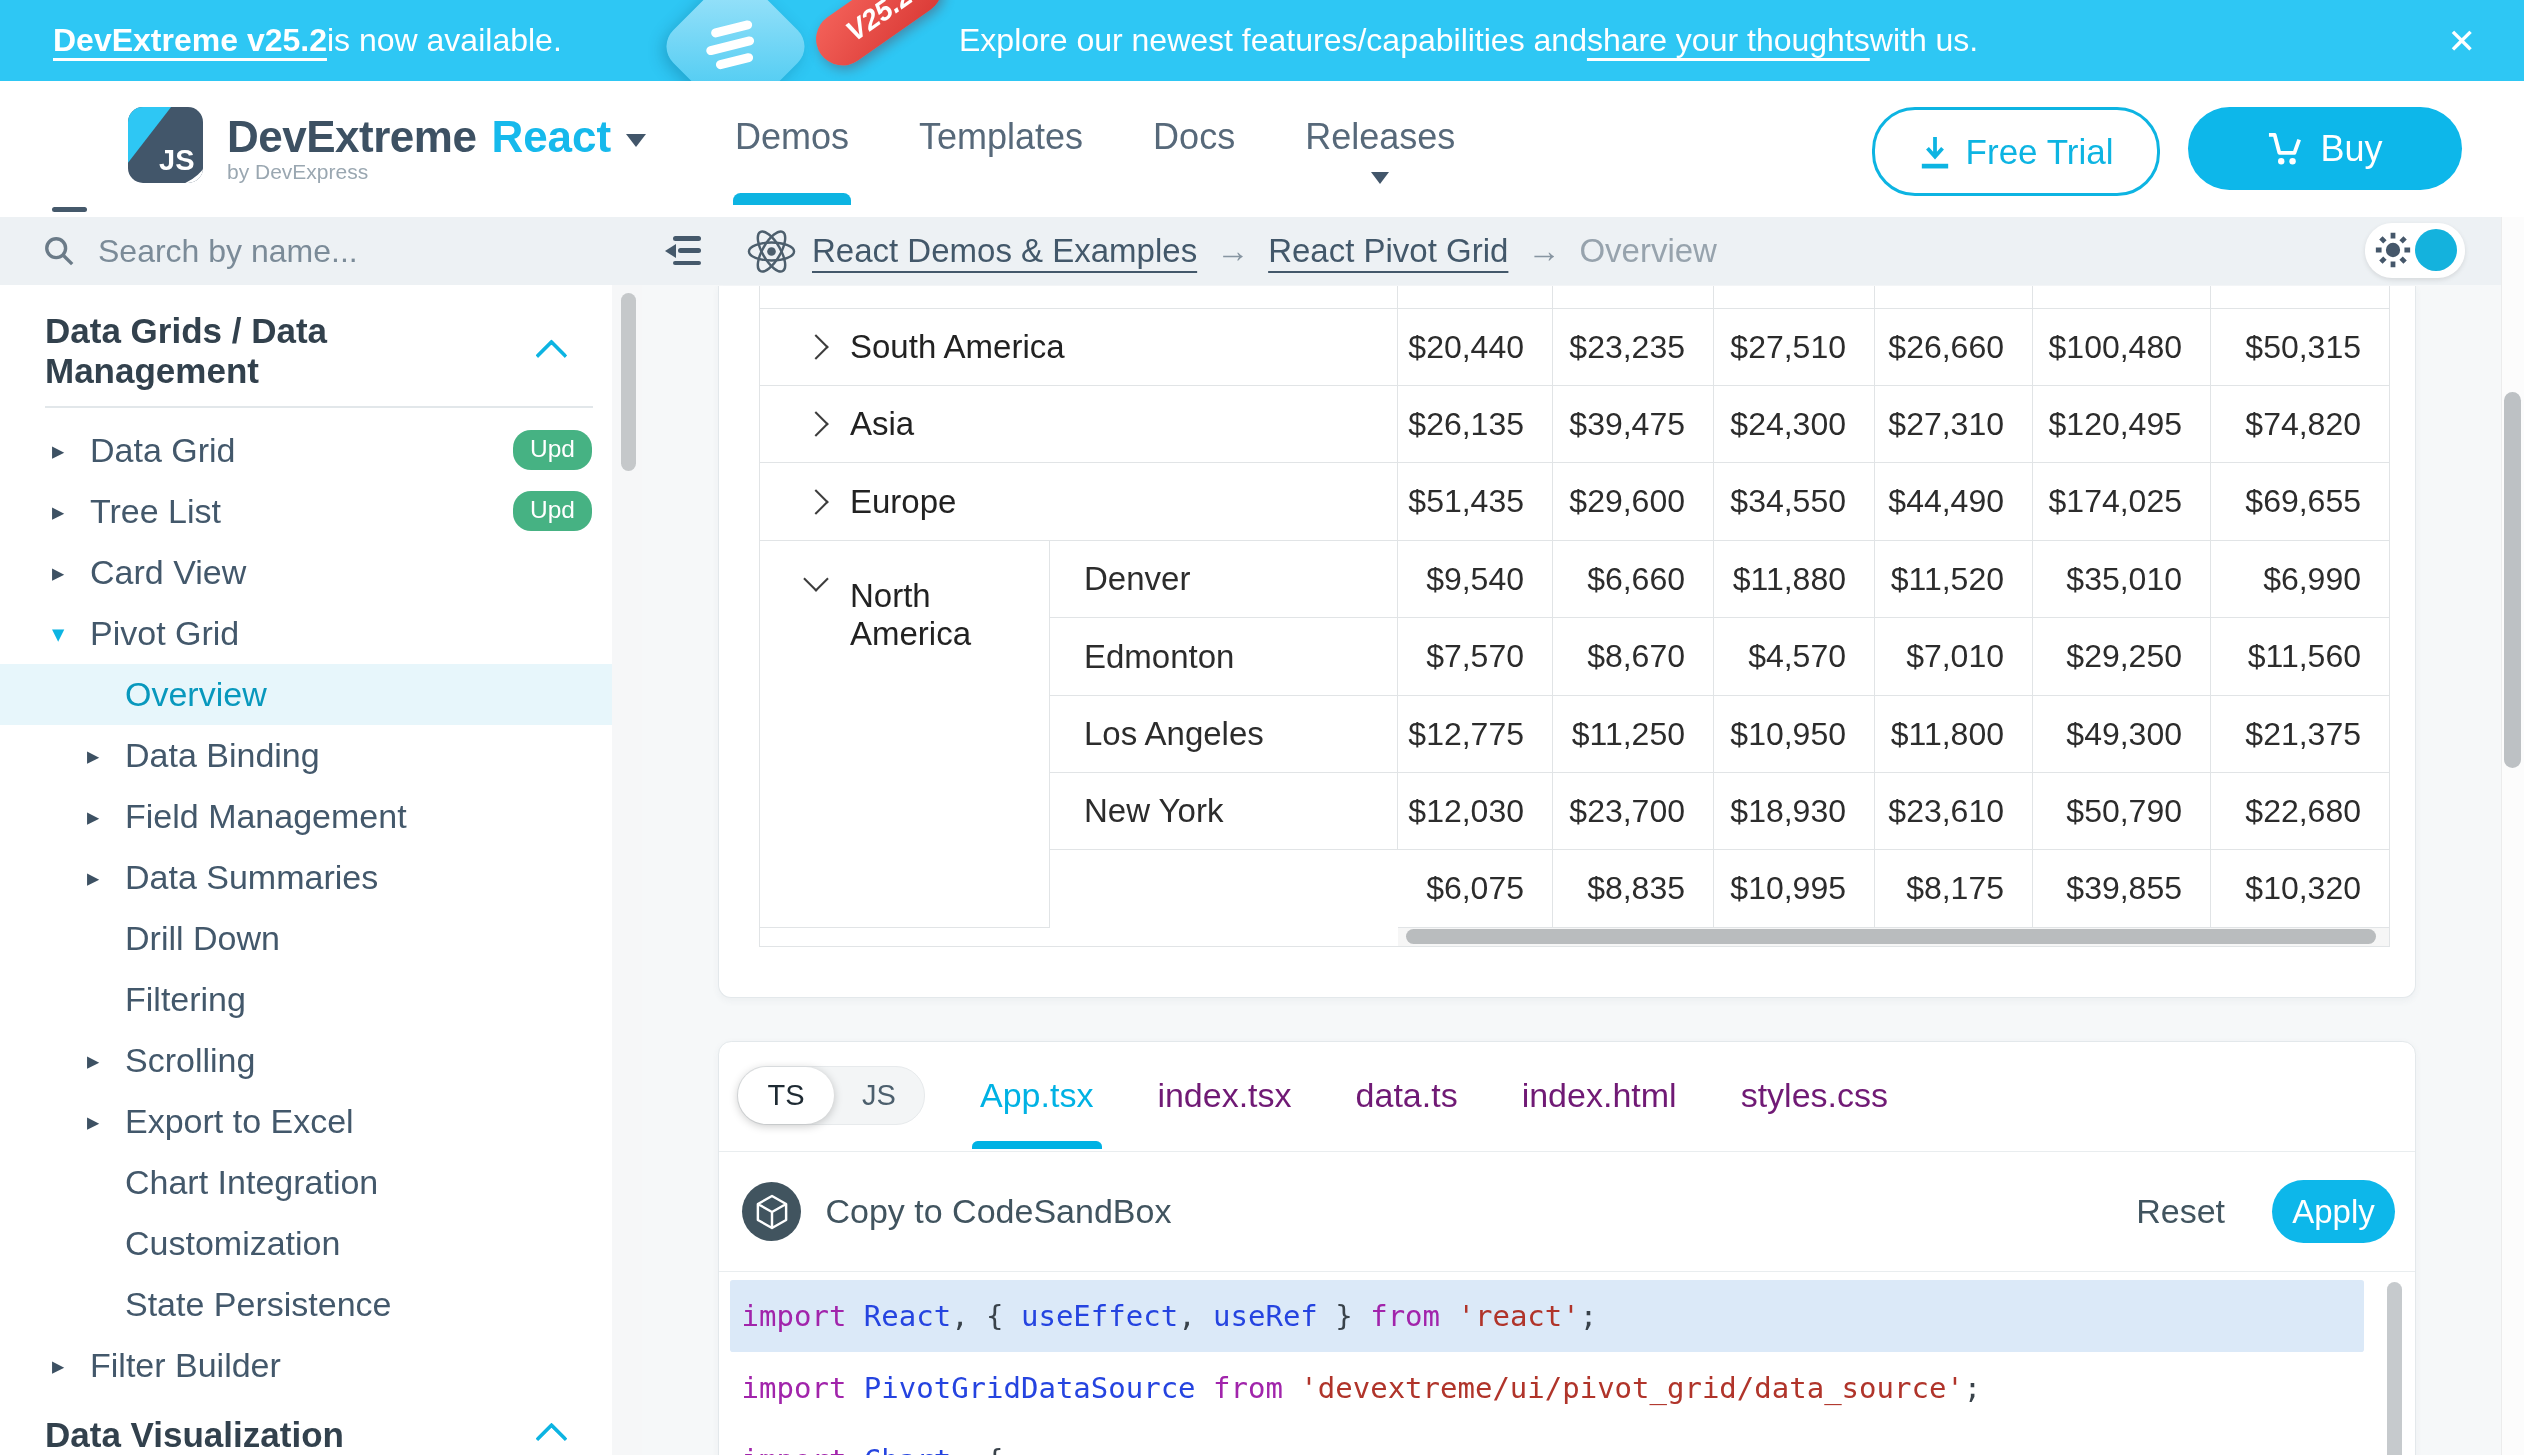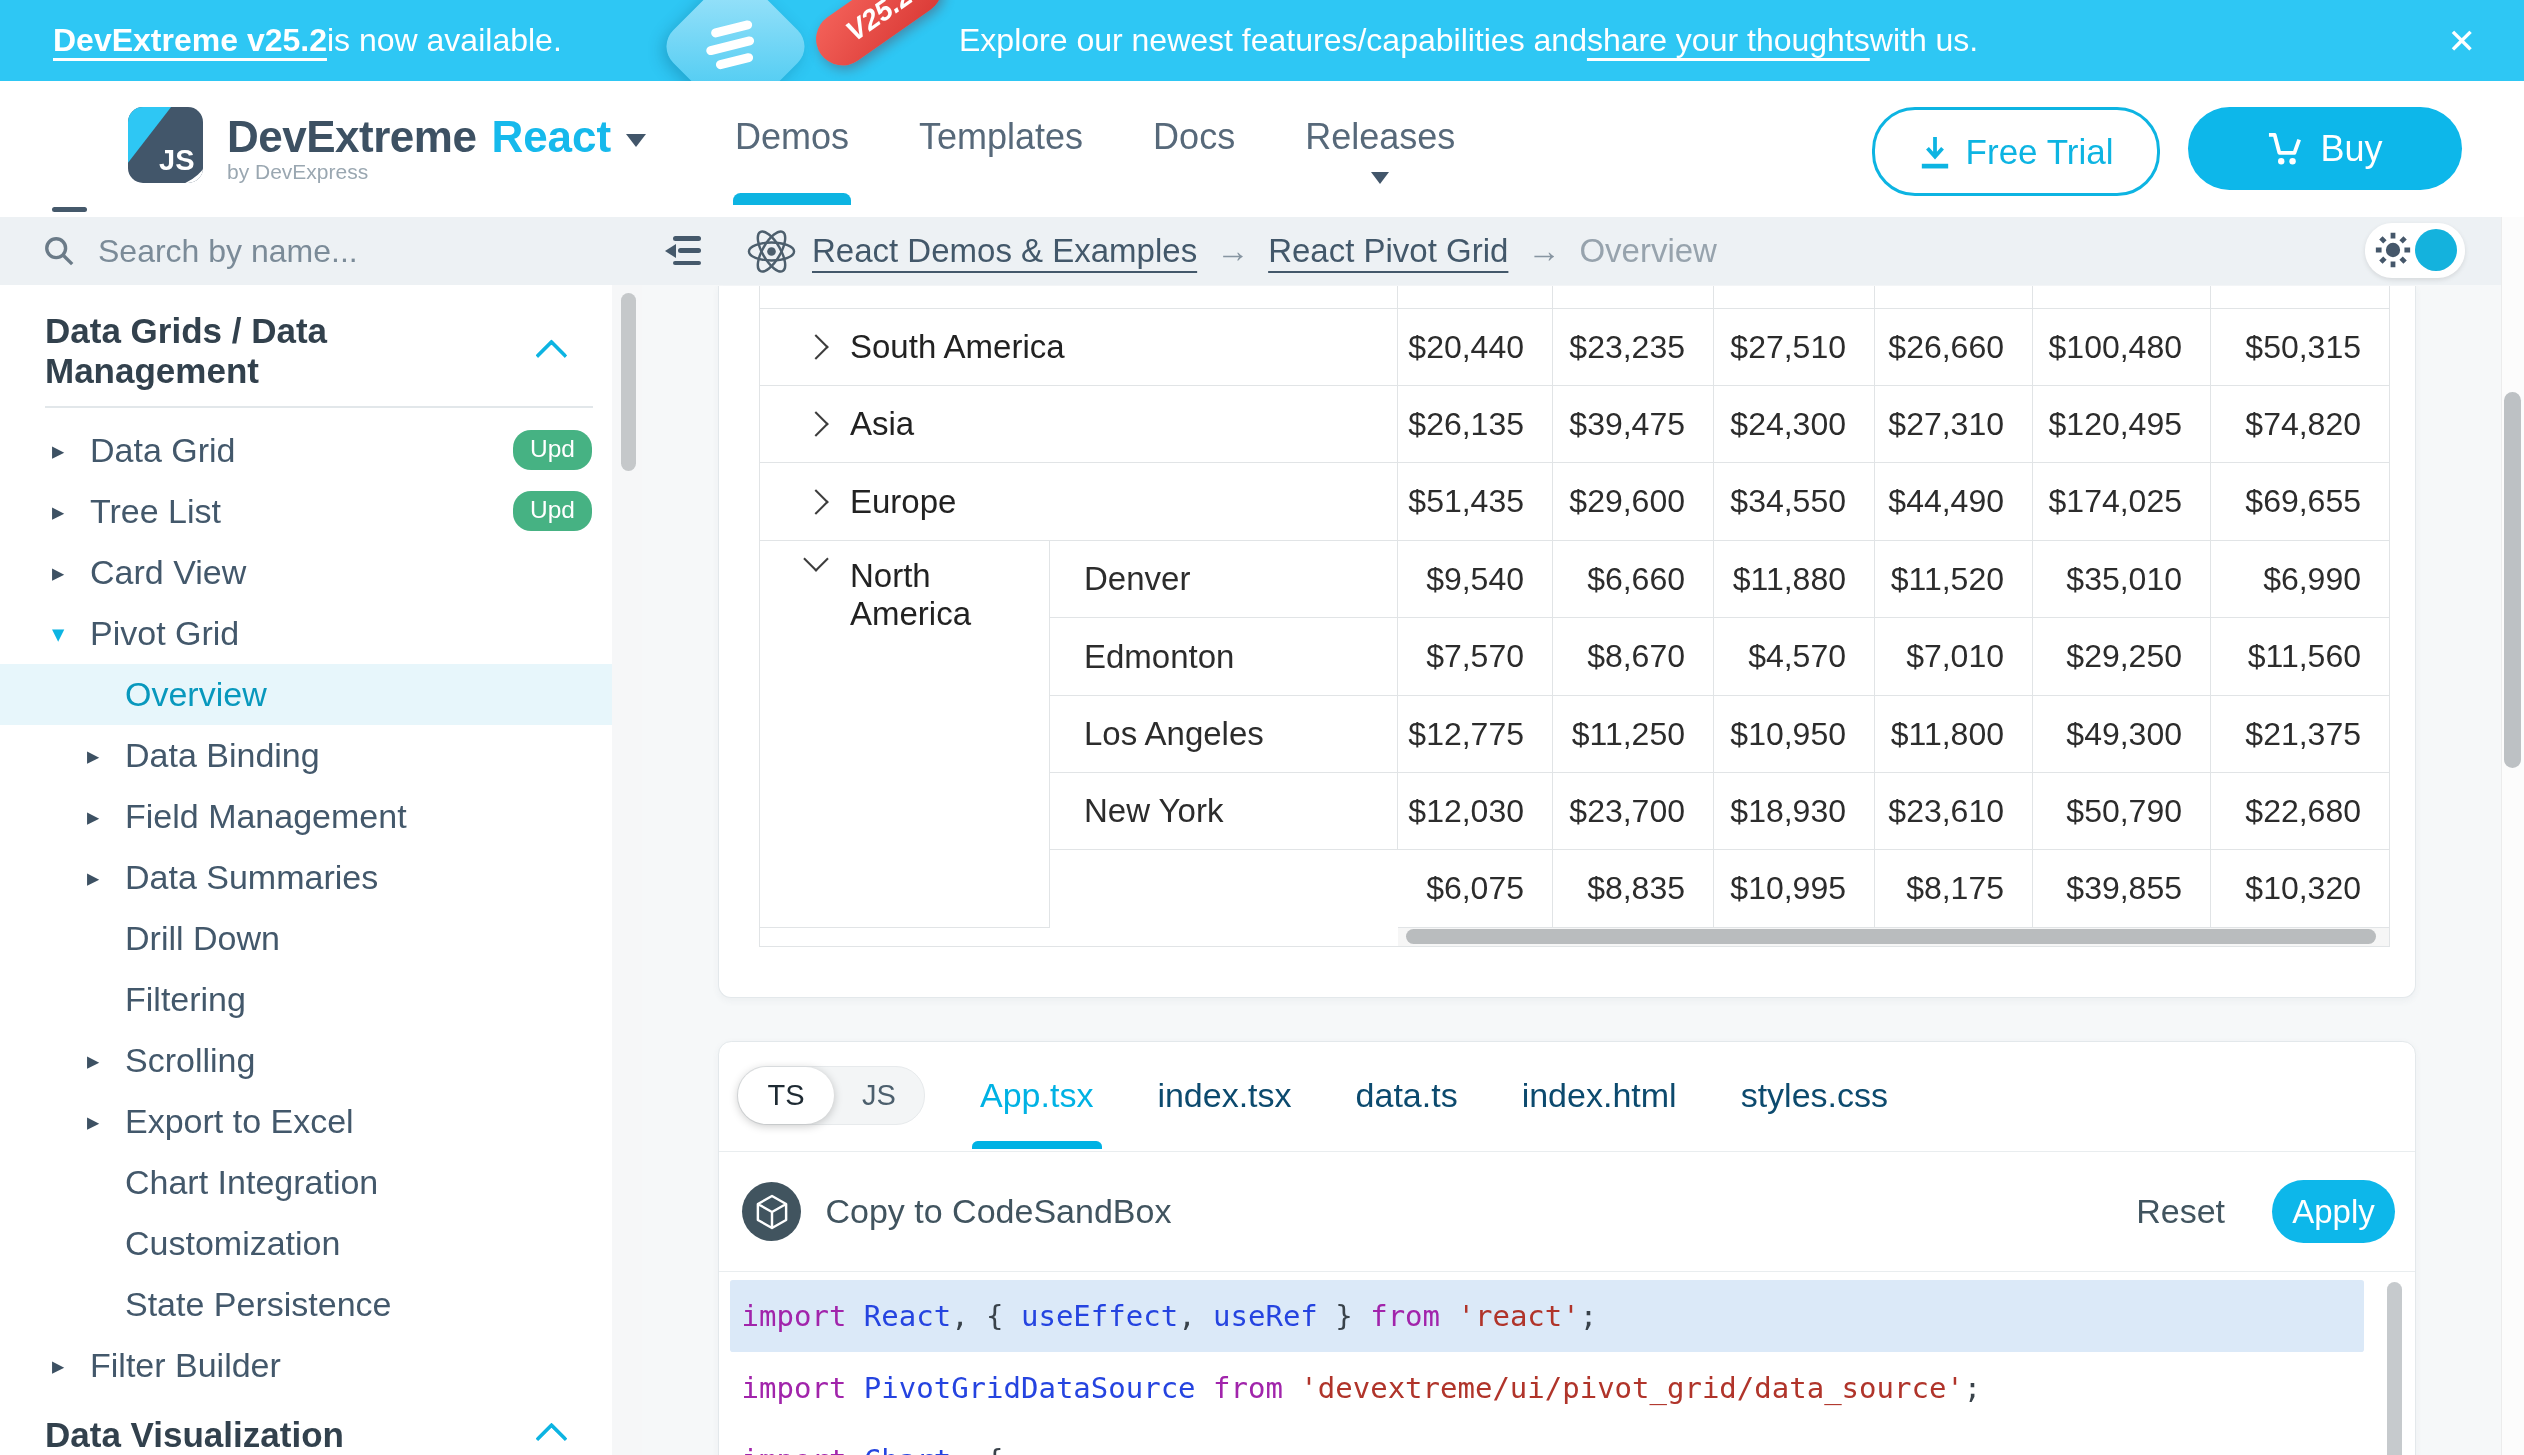--- a/index.html
+++ b/index.html
@@ -99,40 +99,40 @@
   .demo-card{position:absolute;left:76px;top:0.9px;width:1698px;height:712px;background:#fff;
        border:1.9px solid #e3e8eb;border-top:none;border-radius:0 0 13.2px 13.2px;box-sizing:border-box;
        box-shadow:0 2.8px 7.6px rgba(60,80,90,.05);}
   .pivot{position:absolute;left:40px;top:0;display:grid;border-left:1.9px solid #e1e4e6;
        grid-template-columns:290px 348px 155px 161px 161px 158px 178px 179px;
        grid-template-rows:23.6px 77px 77px 78px 77px 78px 77px 77px 78px 19px;}
   .pcell{border-right:1.9px solid #e1e4e6;border-bottom:1.9px solid #e1e4e6;box-sizing:border-box;
        display:flex;align-items:center;font-size:32px;color:#2c2c2c;}
   .pcell.val{justify-content:flex-end;padding-right:28px;}
   .pcell.rhead{padding-left:47px;gap:25px;font-size:33px;color:#222;}
-  .pcell.ghead{align-items:flex-start;padding-top:16px;}
+  .pcell.ghead{align-items:flex-start;padding-top:36px;}
   .chev{width:16px;height:16px;border-top:2.8px solid #3c3c3c;border-right:2.8px solid #3c3c3c;flex:0 0 auto;}
   .chev.r{transform:rotate(45deg);}
   .chev.d{transform:rotate(135deg);margin-top:-7.6px;}
   .pcell.city{padding-left:34px;font-size:33px;}
   .strip-l{border-right:none;}
   .strip-r{background:#f6f6f6;position:relative;border-bottom:1.9px solid #e1e4e6;}
   .strip-thumb{position:absolute;left:7.6px;right:13.2px;top:0.9px;height:15px;border-radius:7.6px;background:#b9bcbe;}
 
   
   .code-card{position:absolute;left:76px;top:756px;width:1698px;height:567px;background:#fff;
        border:1.9px solid #e3e8eb;border-radius:13.2px;box-sizing:border-box;box-shadow:0 2.8px 7.6px rgba(60,80,90,.05);}
   .tabbar{position:relative;height:109px;border-bottom:1.9px solid #e9edef;}
   .lang-toggle{position:absolute;left:18px;top:23.6px;width:188px;height:59px;border-radius:29px;
        background:#f3f5f6;border:1.9px solid #e7eaec;display:flex;box-sizing:border-box;}
   .lang-ts{width:96px;height:100%;border-radius:29px;background:#fff;box-shadow:0 1.9px 9.4px rgba(0,0,0,.22);
        display:flex;align-items:center;justify-content:center;font-size:29px;color:#1e2a33;}
   .lang-js{flex:1;display:flex;align-items:center;justify-content:center;font-size:29px;color:#4c5f6d;}
   .file-tabs{position:absolute;left:261px;top:0;height:107px;display:flex;gap:64px;}
-  .ftab{position:relative;height:107px;display:flex;align-items:center;font-size:34px;color:#0c4a6e;}
+  .ftab{position:relative;height:107px;display:flex;align-items:center;font-size:34px;color:#701a75;}
   .ftab.active{color:#00b2e4;}
   .ftab.active::after{content:"";position:absolute;left:-8.5px;right:-8.5px;bottom:0;height:8.5px;background:#00b2e4;border-radius:5.7px 5.7px 0 0;}
   .toolbar{position:relative;height:119px;border-bottom:1.9px solid #e9edef;display:flex;align-items:center;}
   .csb-icon{margin-left:23px;width:59px;height:59px;border-radius:50%;background:#41545f;display:flex;align-items:center;justify-content:center;}
   .csb-label{margin-left:24.5px;font-size:34px;color:#41545f;}
   .reset-btn{margin-left:auto;font-size:34px;color:#41545f;}
   .apply-btn{margin-left:47px;margin-right:20px;width:123px;height:63px;border-radius:32px;background:#0db7ea;
        color:#fff;font-size:33px;display:flex;align-items:center;justify-content:center;}
   .code{position:absolute;left:11.3px;right:51px;top:238px;font-family:"DejaVu Sans Mono",monospace;font-size:29px;}
   .cl{height:72px;display:flex;align-items:center;padding-left:11.3px;white-space:pre;}

